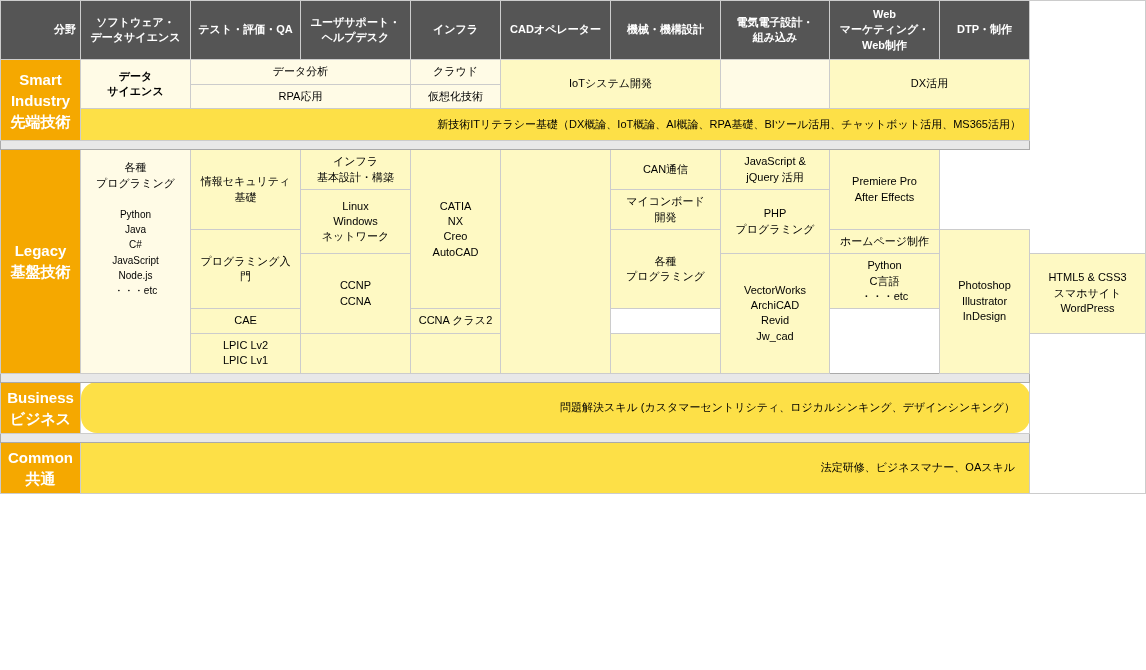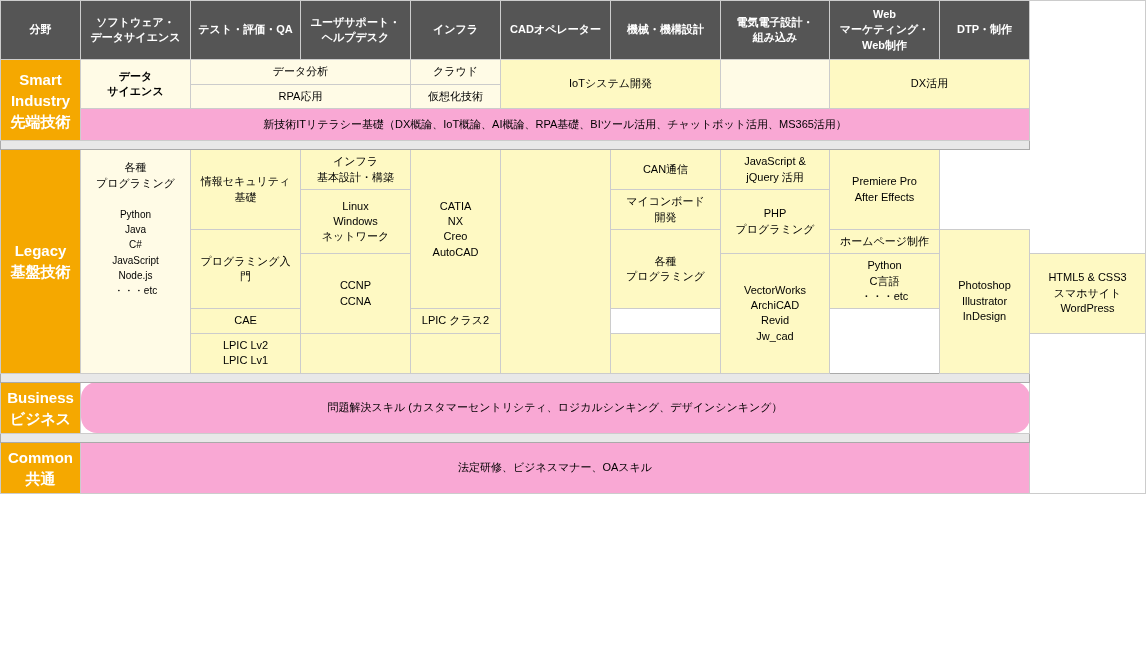--- a/index.html
+++ b/index.html
@@ -38,23 +38,23 @@
       color: #fff;
       font-weight: bold;
       font-size: 15px;
       white-space: nowrap;
       width: 80px;
     }
     .white-bg {
       background: #fef9c3;
     }
     .full-row-cell {
-      background: #f9a8d4;
+      background: #fde047;
       font-size: 11px;
-      text-align: center;
+      text-align: right;
       padding: 8px;
     }
     .outer-yellow {
       background: #fffbe6;
     }
     .dtp-cell {
       width: 90px;
     }
     .web-cell {
       width: 110px;
@@ -64,21 +64,21 @@
     }
   </style>
 </head>
 <body>
 
 <div class="table-wrapper">
 <table>
 
   <thead>
     <tr class="header-row">
-      <th style="width:80px;">分野</th>
+      <th style="width:80px;text-align:right;">分野</th>
       <th style="width:110px;">ソフトウェア・<br>データサイエンス</th>
       <th style="width:110px;">テスト・評価・QA</th>
       <th style="width:110px;">ユーザサポート・<br>ヘルプデスク</th>
       <th style="width:90px;">インフラ</th>
       <th style="width:110px;">CADオペレーター</th>
       <th style="width:110px;">機械・機構設計</th>
       <th style="width:109px;" class="denki-cell">電気電子設計・<br>組み込み</th>
       <th style="width:110px;" class="web-cell">Web<br>マーケティング・<br>Web制作</th>
       <th style="width:90px;" class="dtp-cell">DTP・制作</th>
     </tr>
@@ -138,21 +138,21 @@
 
     <tr>
       <td rowspan="2" class="white-bg">CCNP<br>CCNA</td>
       <td rowspan="3" class="white-bg">VectorWorks<br>ArchiCAD<br>Revid<br>Jw_cad</td>
       <td class="white-bg">Python<br>C言語<br>・・・etc</td>
       <td rowspan="2" class="white-bg">HTML5 &amp; CSS3<br>スマホサイト<br>WordPress</td>
     </tr>
 
     <tr>
       <td class="white-bg">CAE</td>
-      <td class="white-bg">LPIC クラス2</td>
+      <td class="white-bg">CCNA クラス2</td>
     </tr>
 
     <tr>
       <td class="white-bg">LPIC Lv2<br>LPIC Lv1</td>
       <td class="white-bg"></td>
       <td class="white-bg"></td>
       <td class="white-bg"></td>
     </tr>
 
     <tr>

